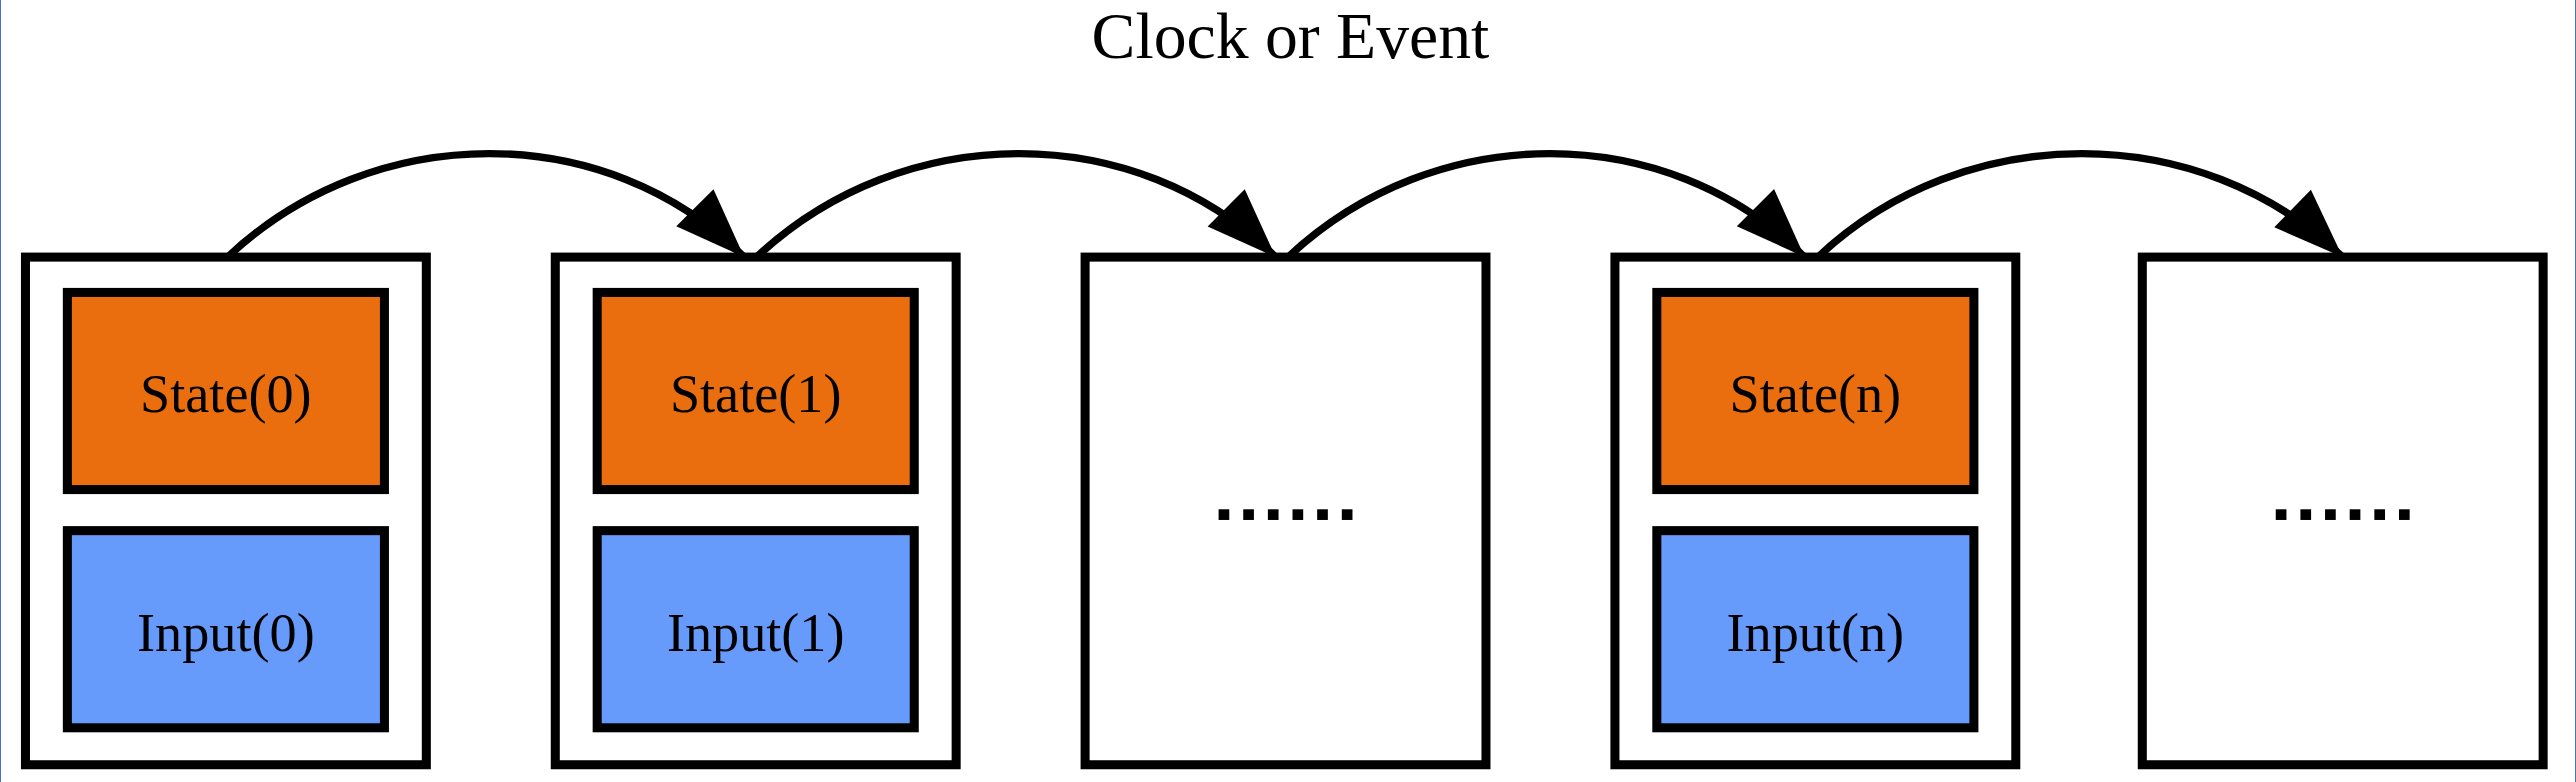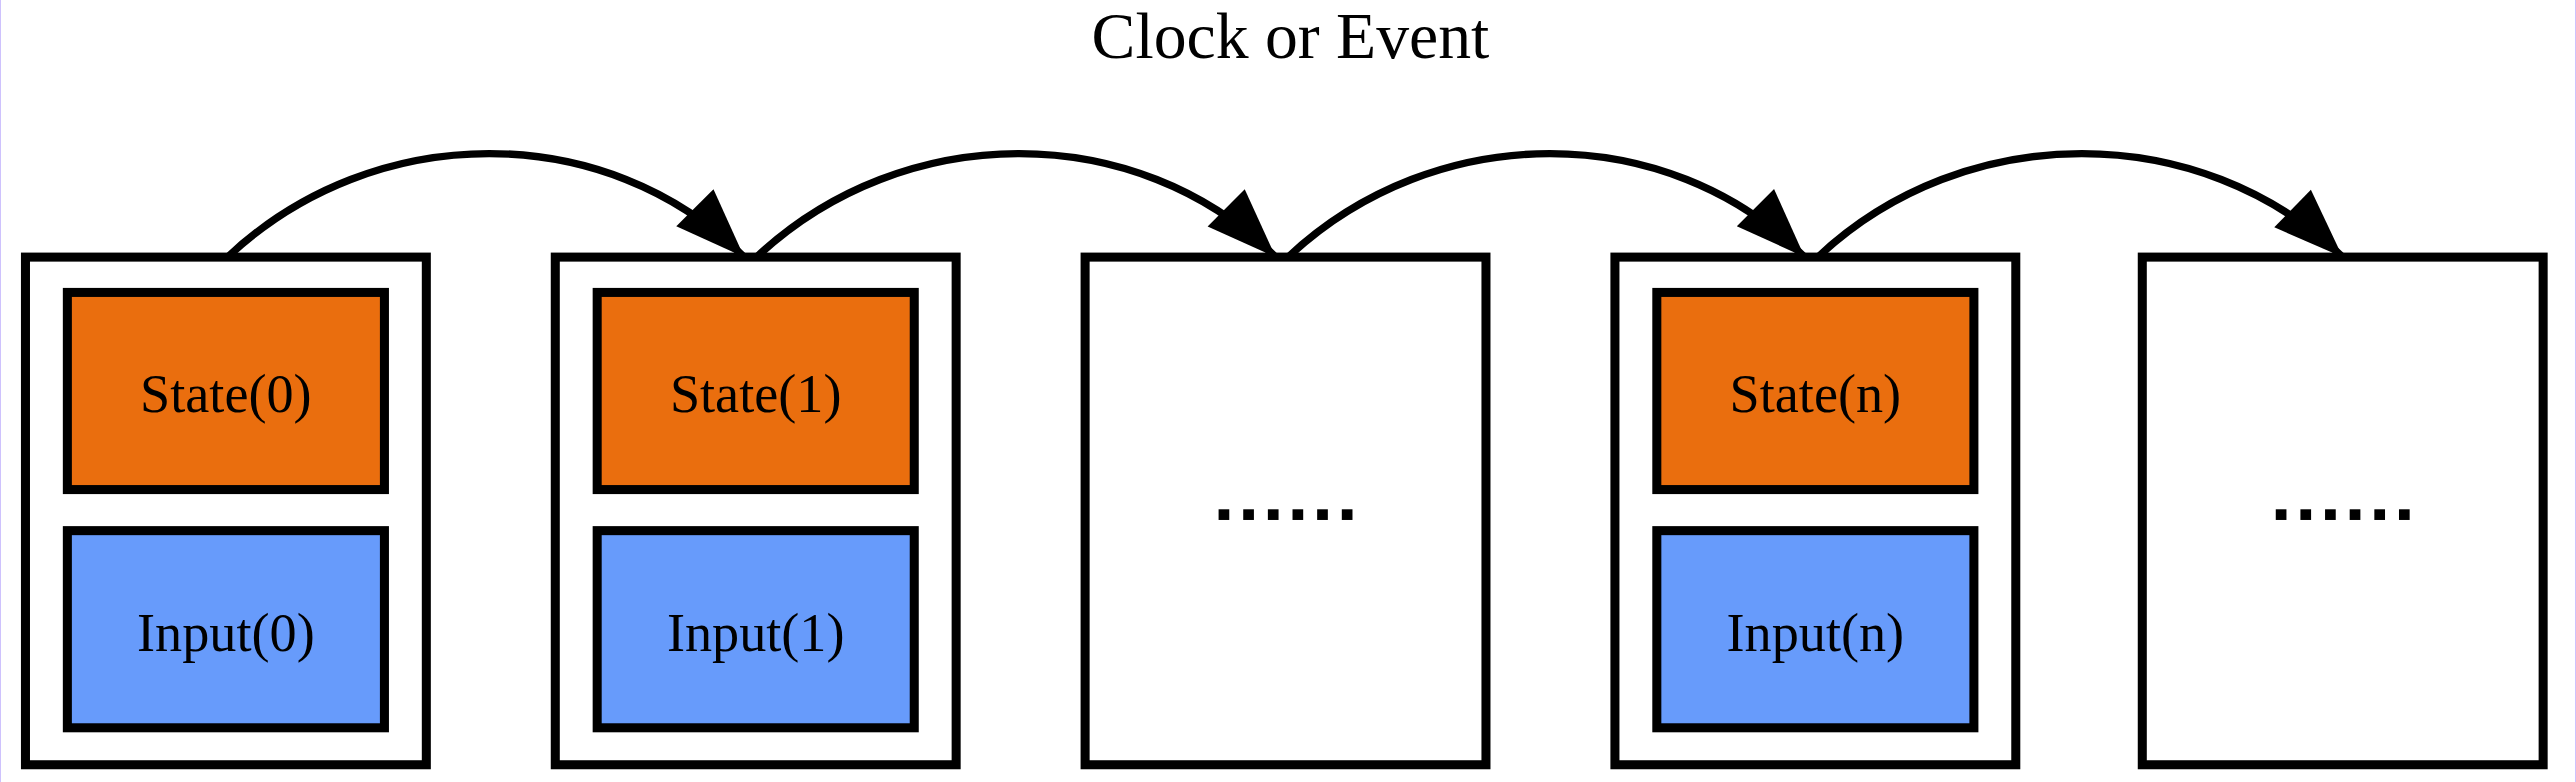--- a/index.html
+++ b/index.html
@@ -10,21 +10,21 @@
   body {
     width: 2576px;
     height: 782px;
     font-family: "Liberation Serif", "DejaVu Serif", serif;
     overflow: hidden;
   }
   #diagram-root {
     position: relative;
     width: 2576px;
     height: 782px;
-    background: #c4b5fd;
+    background: #1d4ed8;
   }
   #diagram-svg {
     position: absolute;
     left: 0;
     top: 0;
     width: 2576px;
     height: 782px;
     display: block;
   }
   .diagram-title {

